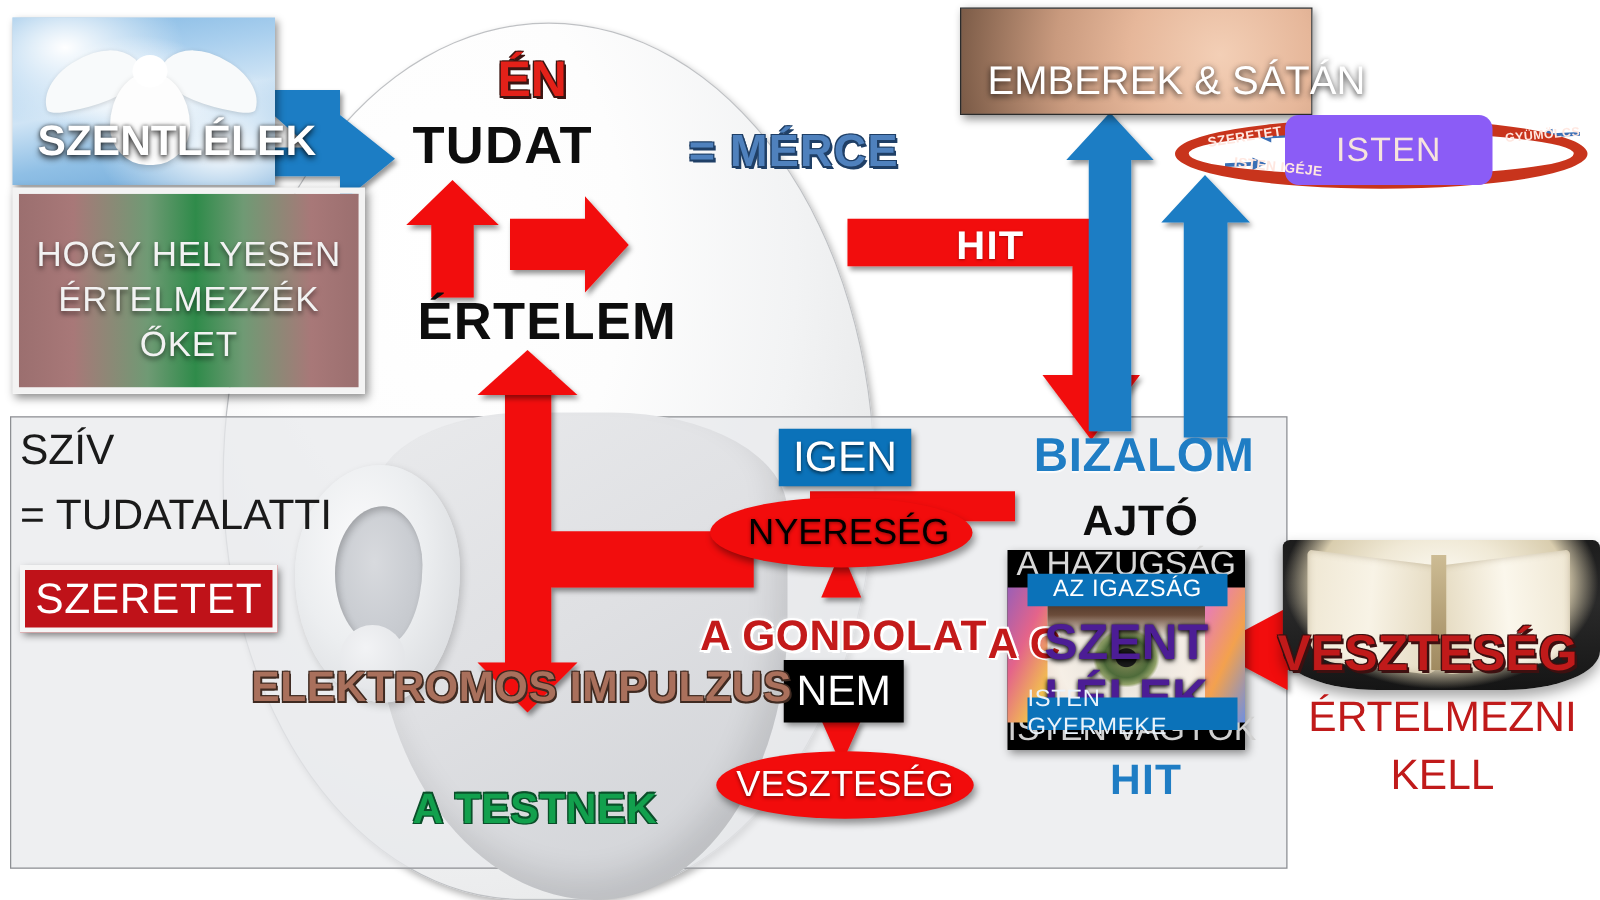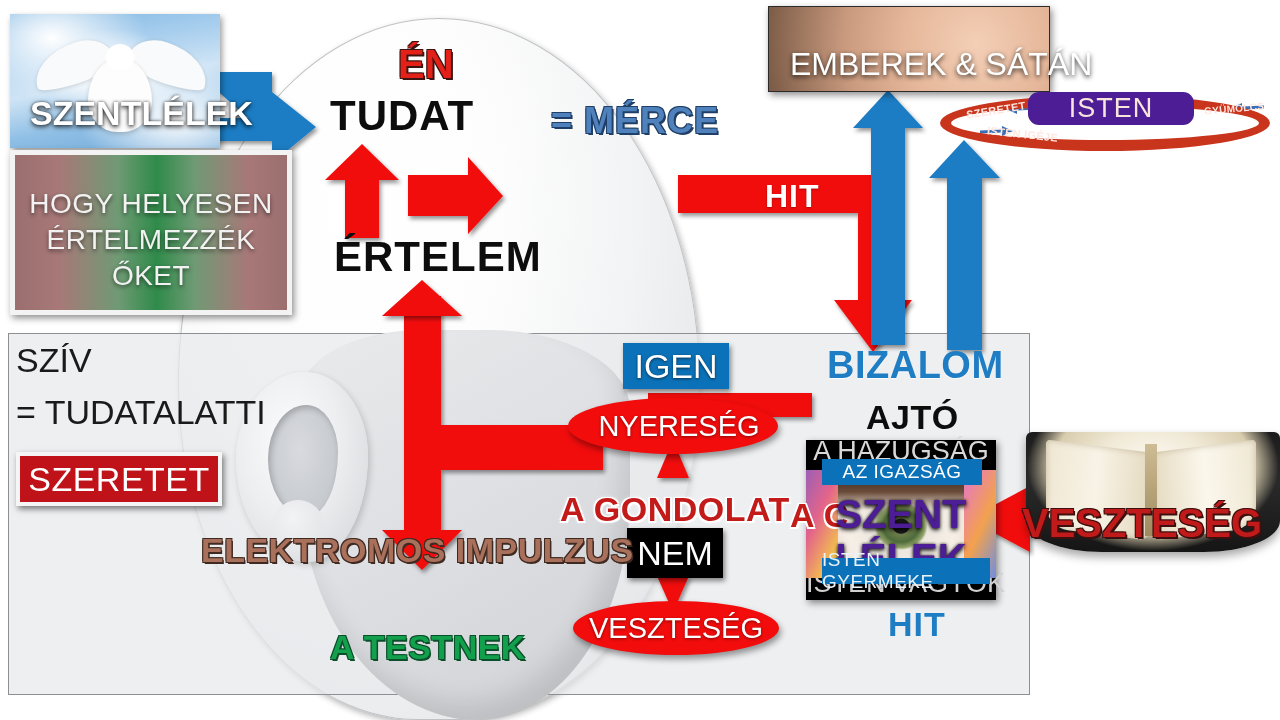--- a/index.html
+++ b/index.html
@@ -222,39 +222,39 @@
   .chip-igen span{font-size:34px;color:#fff;text-shadow:0 1px 3px rgba(0,0,0,.6);}
   .chip-nem{
     left:627px;top:528px;width:96px;height:50px;background:#000;
     box-shadow:2px 3px 5px rgba(0,0,0,.45);
   }
   .chip-nem span{font-size:34px;color:#fff;}
   .ell-nyereseg{
     left:568px;top:398px;width:210px;height:56px;border-radius:50%;background:#f20c0c;
     box-shadow:2px 4px 6px rgba(0,0,0,.4);
   }
-  .ell-nyereseg span{font-size:29px;color:#ffffff;text-shadow:0 1px 3px rgba(0,0,0,.45);margin-left:12px;}
+  .ell-nyereseg span{font-size:29px;color:#000000;text-shadow:0 1px 3px rgba(0,0,0,.45);margin-left:12px;}
   .ell-veszteseg{
     left:573px;top:601px;width:206px;height:54px;border-radius:50%;background:#f20c0c;
     box-shadow:2px 4px 6px rgba(0,0,0,.4);
   }
   .ell-veszteseg span{font-size:29px;color:#fff;text-shadow:0 1px 3px rgba(0,0,0,.45);}
 
   .bar-igazsag{left:822px;top:459px;width:160px;height:26px;background:#0b72b9;}
   .bar-igazsag span{font-size:19px;color:#fff;letter-spacing:.5px;}
   .bar-gyermeke{left:822px;top:558px;width:168px;height:26px;background:#0b72b9;}
   .bar-gyermeke span{font-size:19px;color:#eaf3fb;letter-spacing:.5px;}
 
   
   .isten-ring{
     left:940px;top:95px;width:330px;height:56px;border-radius:50%;
     border:11px solid #c8341c;box-sizing:border-box;
   }
   .isten-pill{
-    left:1028px;top:92px;width:166px;height:33px;border-radius:11px;background:#4c1d95;
+    left:1028px;top:92px;width:166px;height:56px;border-radius:11px;background:#8b5cf6;
     display:flex;align-items:center;justify-content:center;
   }
   .isten-pill span{font-size:27px;color:#f6e4dd;letter-spacing:1px;}
   .ring-lbl{position:absolute;font-size:11px;color:#ffe7e0;letter-spacing:.3px;font-weight:bold;}
   .lbl-szeretet{left:966px;top:104px;transform:rotate(-9deg);}
   .lbl-igeje{left:987px;top:128px;transform:rotate(6deg);}
   .lbl-gyumolcs{left:1204px;top:103px;transform:rotate(-5deg);font-size:10px;}
 
   svg.ov{position:absolute;left:0;top:0;width:1280px;height:720px;overflow:visible;pointer-events:none;}
   svg.ov *{pointer-events:auto;}
@@ -378,14 +378,15 @@
     <span>ISTEN GYERMEKE</span>
   </div>
   <div class="t hit-bot">HIT</div>
 
   <div class="abs img-bible">
   </div>
   <div class="abs bible-pL"></div>
   <div class="abs bible-pR"></div>
   <div class="abs bible-spine"></div>
   <div class="t informacio">VESZTESÉG</div>
+  <div class="t ertelmezni">ÉRTELMEZNI KELL</div>
 
 </div>
 
 </body></html>

